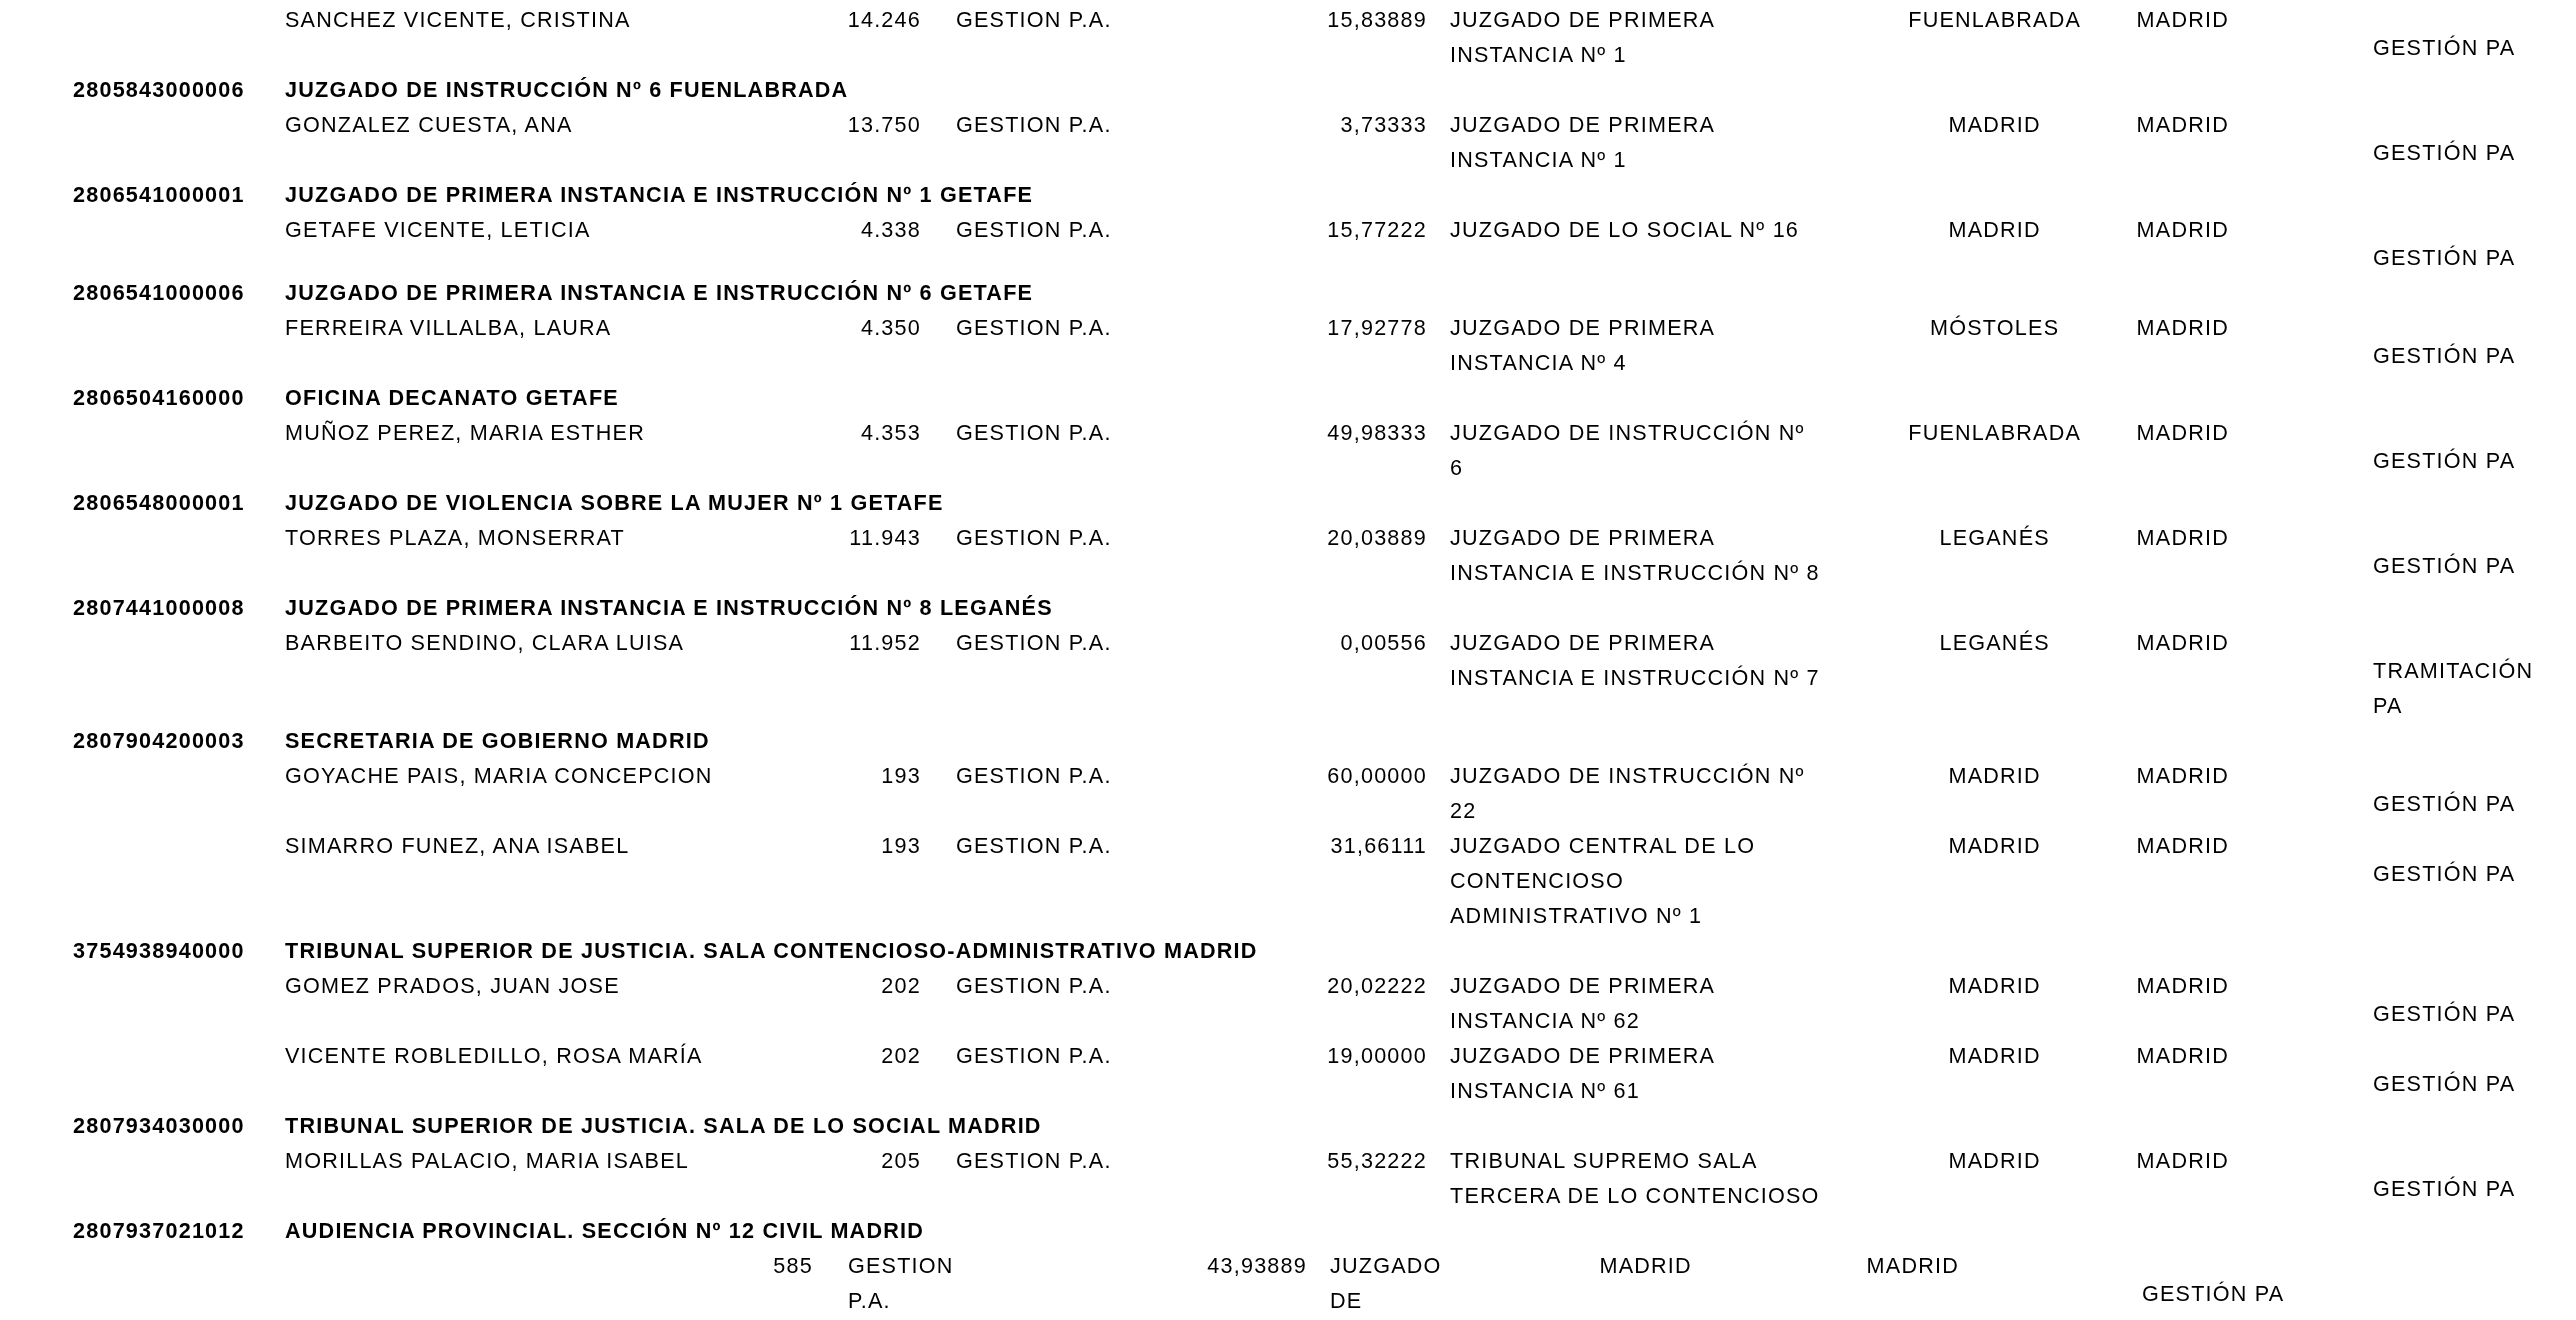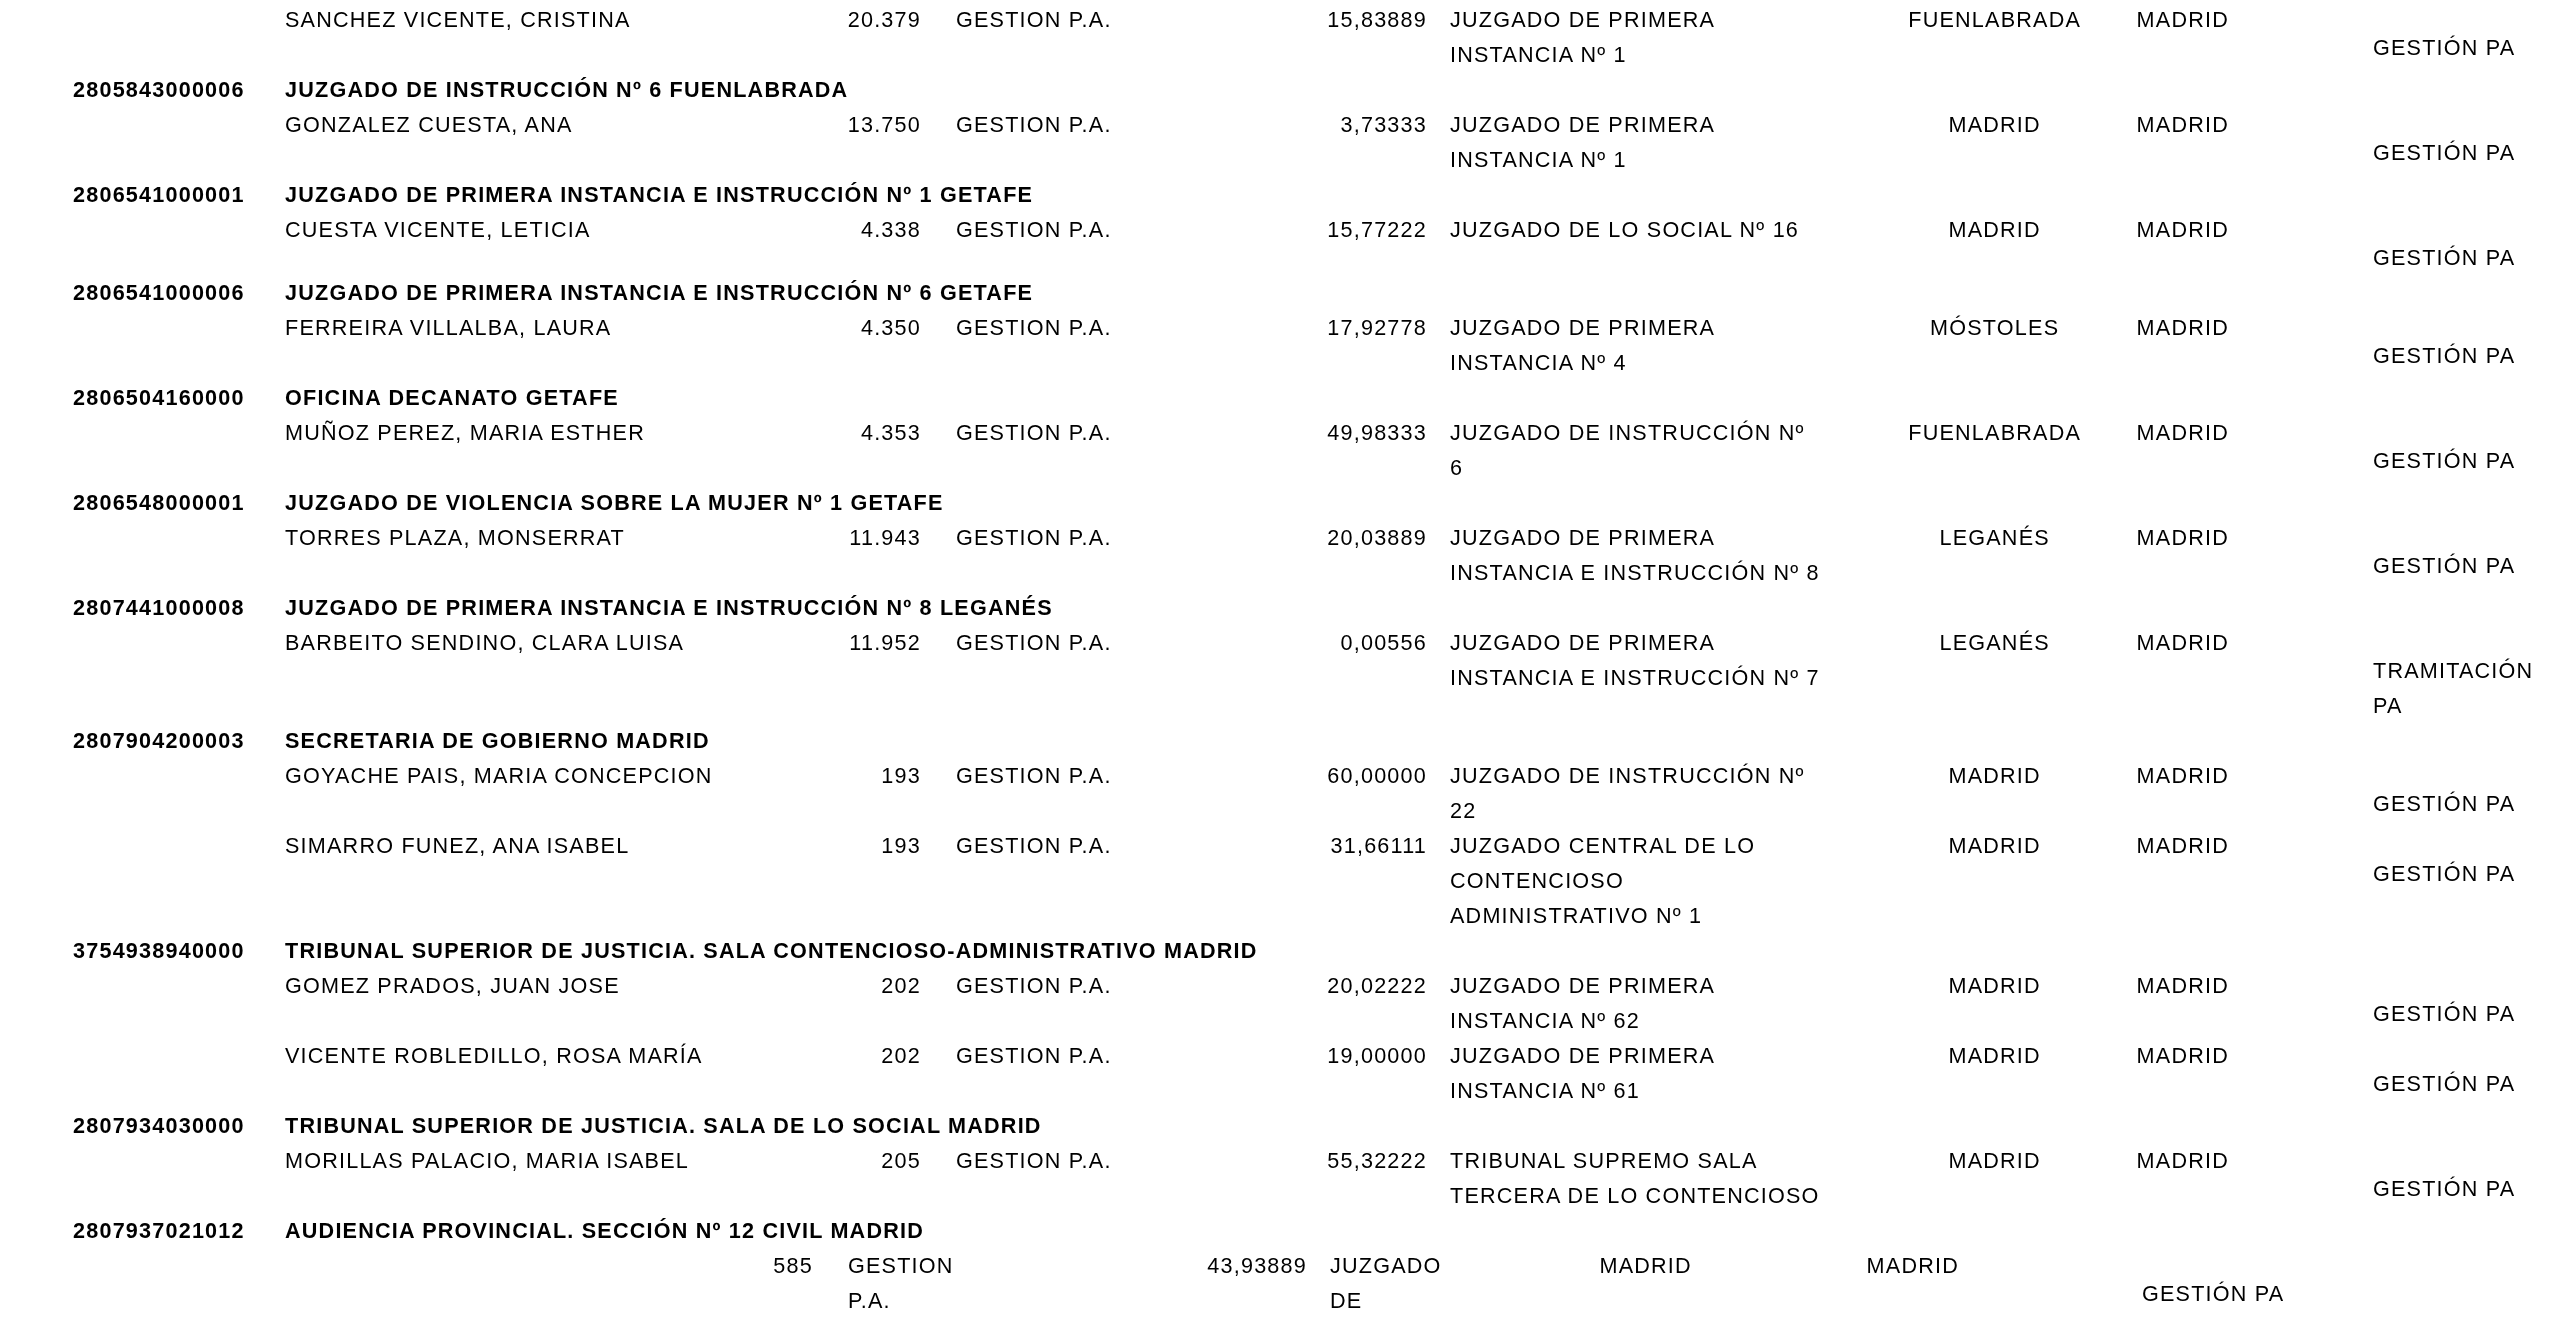--- a/index.html
+++ b/index.html
@@ -45,21 +45,21 @@
   .type { padding-left: 17px; box-sizing: border-box; white-space: pre-line; margin-top: 28px; }
 </style>
 </head>
 <body>
 
 <div class="page">
   <div id="rows">
       <div class="row person-row">
     <div class="cell code"></div>
     <div class="cell name">SANCHEZ VICENTE, CRISTINA</div>
-    <div class="cell num">20.379</div>
+    <div class="cell num">14.246</div>
     <div class="cell body">GESTION P.A.</div>
     <div class="cell score">15,83889</div>
     <div class="cell court">JUZGADO DE PRIMERA
 INSTANCIA Nº 1</div>
     <div class="cell city">FUENLABRADA</div>
     <div class="cell province">MADRID</div>
     <div class="cell type">GESTIÓN PA</div>
   </div>
       <div class="row org-row">
     <div class="cell code">2805843000006</div>
@@ -76,21 +76,21 @@
     <div class="cell city">MADRID</div>
     <div class="cell province">MADRID</div>
     <div class="cell type">GESTIÓN PA</div>
   </div>
       <div class="row org-row">
     <div class="cell code">2806541000001</div>
     <div class="cell org-title">JUZGADO DE PRIMERA INSTANCIA E INSTRUCCIÓN Nº 1 GETAFE</div>
   </div>
       <div class="row person-row">
     <div class="cell code"></div>
-    <div class="cell name">CUESTA VICENTE, LETICIA</div>
+    <div class="cell name">GETAFE VICENTE, LETICIA</div>
     <div class="cell num">4.338</div>
     <div class="cell body">GESTION P.A.</div>
     <div class="cell score">15,77222</div>
     <div class="cell court">JUZGADO DE LO SOCIAL Nº 16</div>
     <div class="cell city">MADRID</div>
     <div class="cell province">MADRID</div>
     <div class="cell type">GESTIÓN PA</div>
   </div>
       <div class="row org-row">
     <div class="cell code">2806541000006</div>

